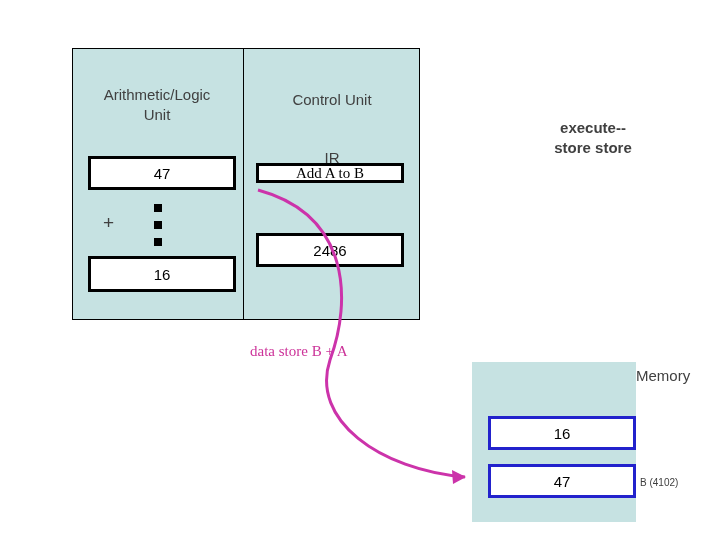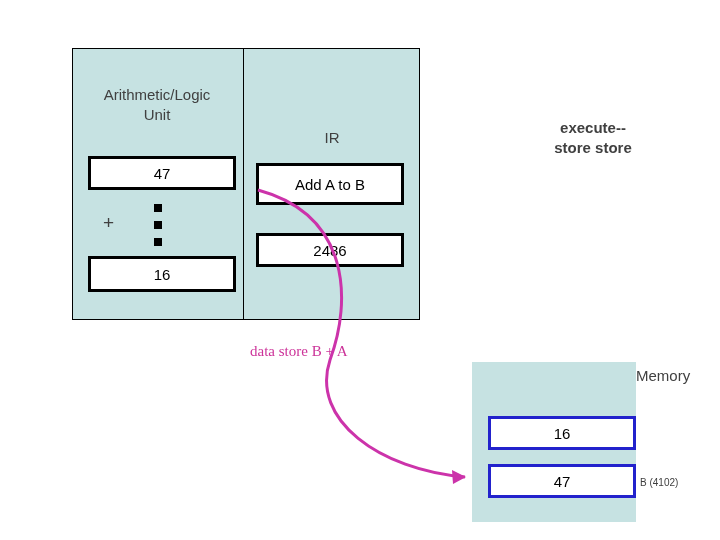--- a/index.html
+++ b/index.html
@@ -49,21 +49,21 @@
 
   .alu-title {
     left: 76px; top: 85px;
     width: 162px;
   }
   .cu-title {
     left: 249px; top: 90px;
     width: 166px;
   }
   .ir-title {
-    left: 249px; top: 128px;
+    left: 249px; top: 148px;
     width: 166px;
   }
   .execute-label {
     left: 500px; top: 118px;
     width: 186px;
     font-weight: bold;
   }
   .memory-label {
     left: 636px; top: 366px;
     width: 104px;
@@ -106,21 +106,21 @@
     color: #000000;
     font-size: 15px;
     text-align: center;
     line-height: 1;
     display: flex;
     align-items: center;
     justify-content: center;
   }
   .box-47   { left: 88px;  top: 156px; width: 148px; height: 34px; }
   .box-16   { left: 88px;  top: 256px; width: 148px; height: 36px; }
-  .box-ir   { left: 256px; top: 163px; width: 148px; height: 42px; }
+  .box-ir   { left: 256px; top: 163px; width: 148px; height: 20px; font-family: Liberation Serif, serif; }
   .box-2486 { left: 256px; top: 233px; width: 148px; height: 34px; }
 
   
   .mem-box {
     position: absolute;
     left: 472px; top: 362px;
     width: 164px; height: 160px;
     background: #c6e2e2;
     border: none;
   }
@@ -175,20 +175,21 @@
 Unit</div>
   <div class="vbox box-47">47</div>
   <div class="label plus-sign">+</div>
   <div class="dots">
       <i></i>
       <i></i>
       <i></i>
     </div>
   <div class="vbox box-16">16</div>
 
+  <div class="label cu-title">Control Unit</div>
   <div class="label ir-title">IR</div>
   <div class="vbox box-ir">Add A to B</div>
   <div class="vbox box-2486">2486</div>
 
   <div class="label execute-label">execute--
 store store</div>
   <div class="label datastore-label">data store  B + A</div>
 
   <div class="mem-box"></div>
   <div class="label memory-label">Memory</div>

